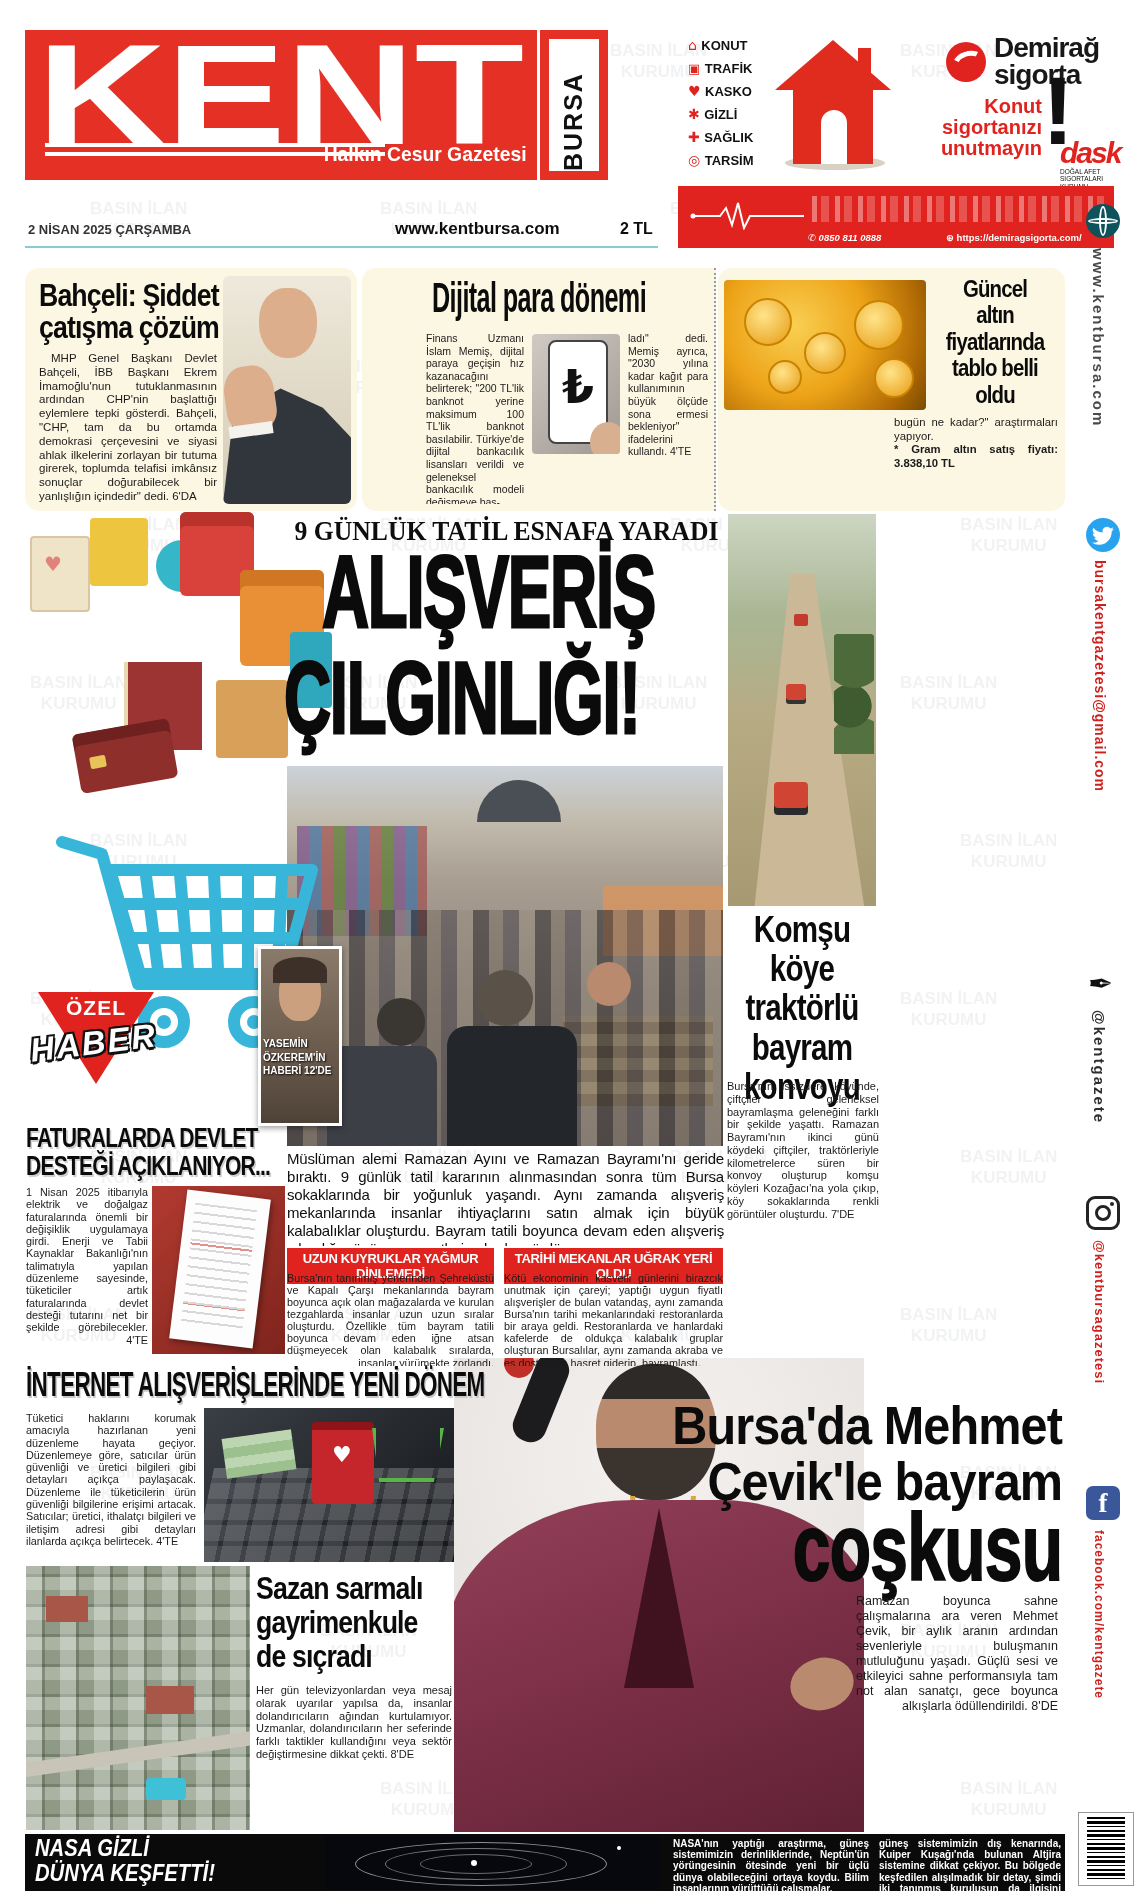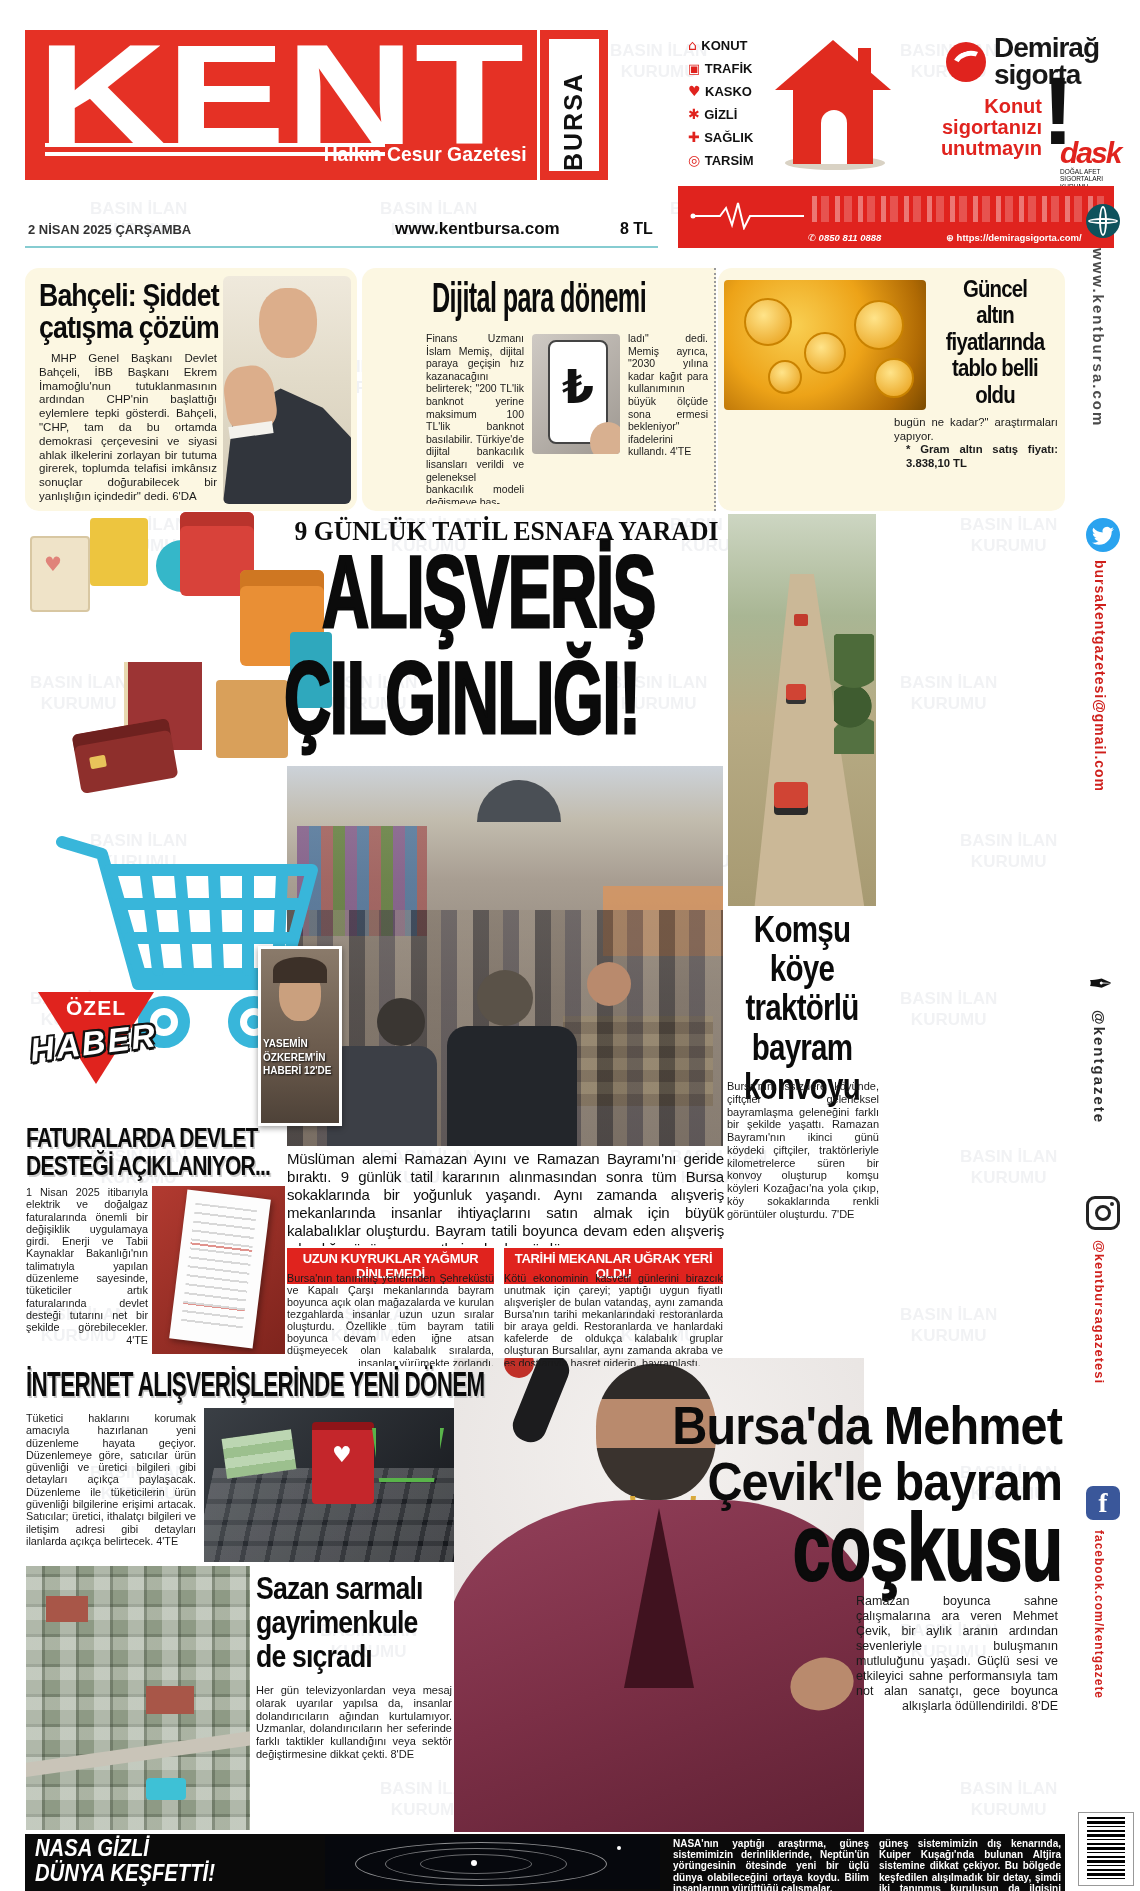--- a/index.html
+++ b/index.html
@@ -178,21 +178,21 @@
       <span>0850 811 0888</span>
     </div>
     <div style="position:absolute;left:268px;bottom:5px;color:#fff;font-size:9.5px;font-weight:bold;">
       <span class="icon-glyph">⊕</span>
       <span>https://demiragsigorta.com/</span>
     </div>
   </div>
 
   <div class="abs z1" style="left:28px;top:222px;font-size:13px;font-weight:bold;color:#333;">2 NİSAN 2025 ÇARŞAMBA</div>
   <div class="abs z1" style="left:395px;top:219px;font-size:17px;font-weight:bold;color:#0d0d0d;">www.kentbursa.com</div>
-  <div class="abs z1" style="left:620px;top:220px;font-size:16px;font-weight:bold;color:#0d0d0d;">8 TL</div>
+  <div class="abs z1" style="left:620px;top:220px;font-size:16px;font-weight:bold;color:#0d0d0d;">2 TL</div>
   <div class="abs z1" style="left:25px;top:246px;width:633px;height:2px;background:#86ccd1;"></div>
 
   <div class="abs z1 cream" style="left:25px;top:268px;width:332px;height:243px;">
     <div class="hl" style="position:absolute;left:14px;top:12px;width:310px;font-size:31px;line-height:1.02;transform:scaleX(0.86);transform-origin:left top;">Bahçeli: Şiddet ve çatışma çözüm değil</div>
     <div class="boxtxt" style="position:absolute;left:14px;top:84px;width:178px;height:152px;overflow:hidden;">MHP Genel Başkanı Devlet Bahçeli, İBB Başkanı Ekrem İmamoğlu'nun tutuklanmasının ardından CHP'nin başlattığı eylemlere tepki gösterdi. Bahçeli, "CHP, tam da bu ortamda demokrasi çerçevesini ve siyasi ahlak ilkelerini zorlayan bir tutuma girerek, toplumda telafisi imkânsız sonuçlar doğurabilecek bir yanlışlığın içindedir" dedi. 6'DA</div>
     <div class="photo" style="left:198px;top:8px;width:128px;height:228px;border-radius:6px;background:linear-gradient(180deg,#efe9dc 0%,#e2dbc9 45%,#d4ccb8 100%);">
       <div style="position:absolute;left:36px;top:12px;width:58px;height:70px;background:#dcae8b;border-radius:45% 45% 48% 48%;"></div>
       <div style="position:absolute;left:0;top:80px;width:128px;height:148px;background:#31353c;clip-path:polygon(0 100%,8% 40%,45% 22%,78% 35%,100% 55%,100% 100%);"></div>
       <div style="position:absolute;left:2px;top:90px;width:50px;height:64px;background:#dcae8b;border-radius:40% 40% 30% 30%;transform:rotate(-8deg);"></div>
       <div style="position:absolute;left:6px;top:148px;width:44px;height:12px;background:#f4f2ec;transform:rotate(-8deg);"></div>
@@ -220,21 +220,21 @@
     </div>
     <div class="hl" style="position:absolute;left:212px;top:8px;width:130px;font-size:24px;line-height:1.1;text-align:center;transform:scaleX(0.85);transform-origin:center top;">
       <div>Güncel</div>
       <div>altın</div>
       <div>fiyatlarında</div>
       <div>tablo belli</div>
       <div>oldu</div>
     </div>
     <div style="position:absolute;left:176px;top:148px;width:164px;height:88px;overflow:hidden;">
       <div class="bodytxt" style="font-size:11.3px;">bugün ne kadar?" araştırmaları yapıyor.</div>
-      <div class="bodytxt" style="font-size:11.3px;font-weight:bold;margin-left:12px;">* Gram altın satış fiyatı: 3.838,10 TL</div>
+      <div class="bodytxt" style="font-size:11.3px;font-weight:bold;">* Gram altın satış fiyatı: 3.838,10 TL</div>
       <div class="bodytxt" style="font-size:11px;font-weight:bold;margin-top:32px;">* Çeyrek altın satış fiy atı: 6.390,00 TL</div>
     </div>
   </div>
 
   <div class="abs z2" style="left:28px;top:512px;width:305px;height:300px;">
     <div style="position:absolute;left:2px;top:24px;width:56px;height:72px;background:#efe3c8;border:2px solid #d8c7a2;border-radius:4px;"></div>
     <div style="position:absolute;left:16px;top:40px;color:#e0837a;font-size:20px;" class="icon-glyph">♥</div>
     <div style="position:absolute;left:62px;top:6px;width:58px;height:68px;background:#edc53f;border-radius:4px;"></div>
     <div style="position:absolute;left:128px;top:28px;width:52px;height:52px;background:#35b7c9;border-radius:50%;"></div>
     <div style="position:absolute;left:152px;top:0px;width:74px;height:84px;background:#d8423a;border-radius:6px;box-shadow:inset 0 14px 0 #b9332c;"></div>

